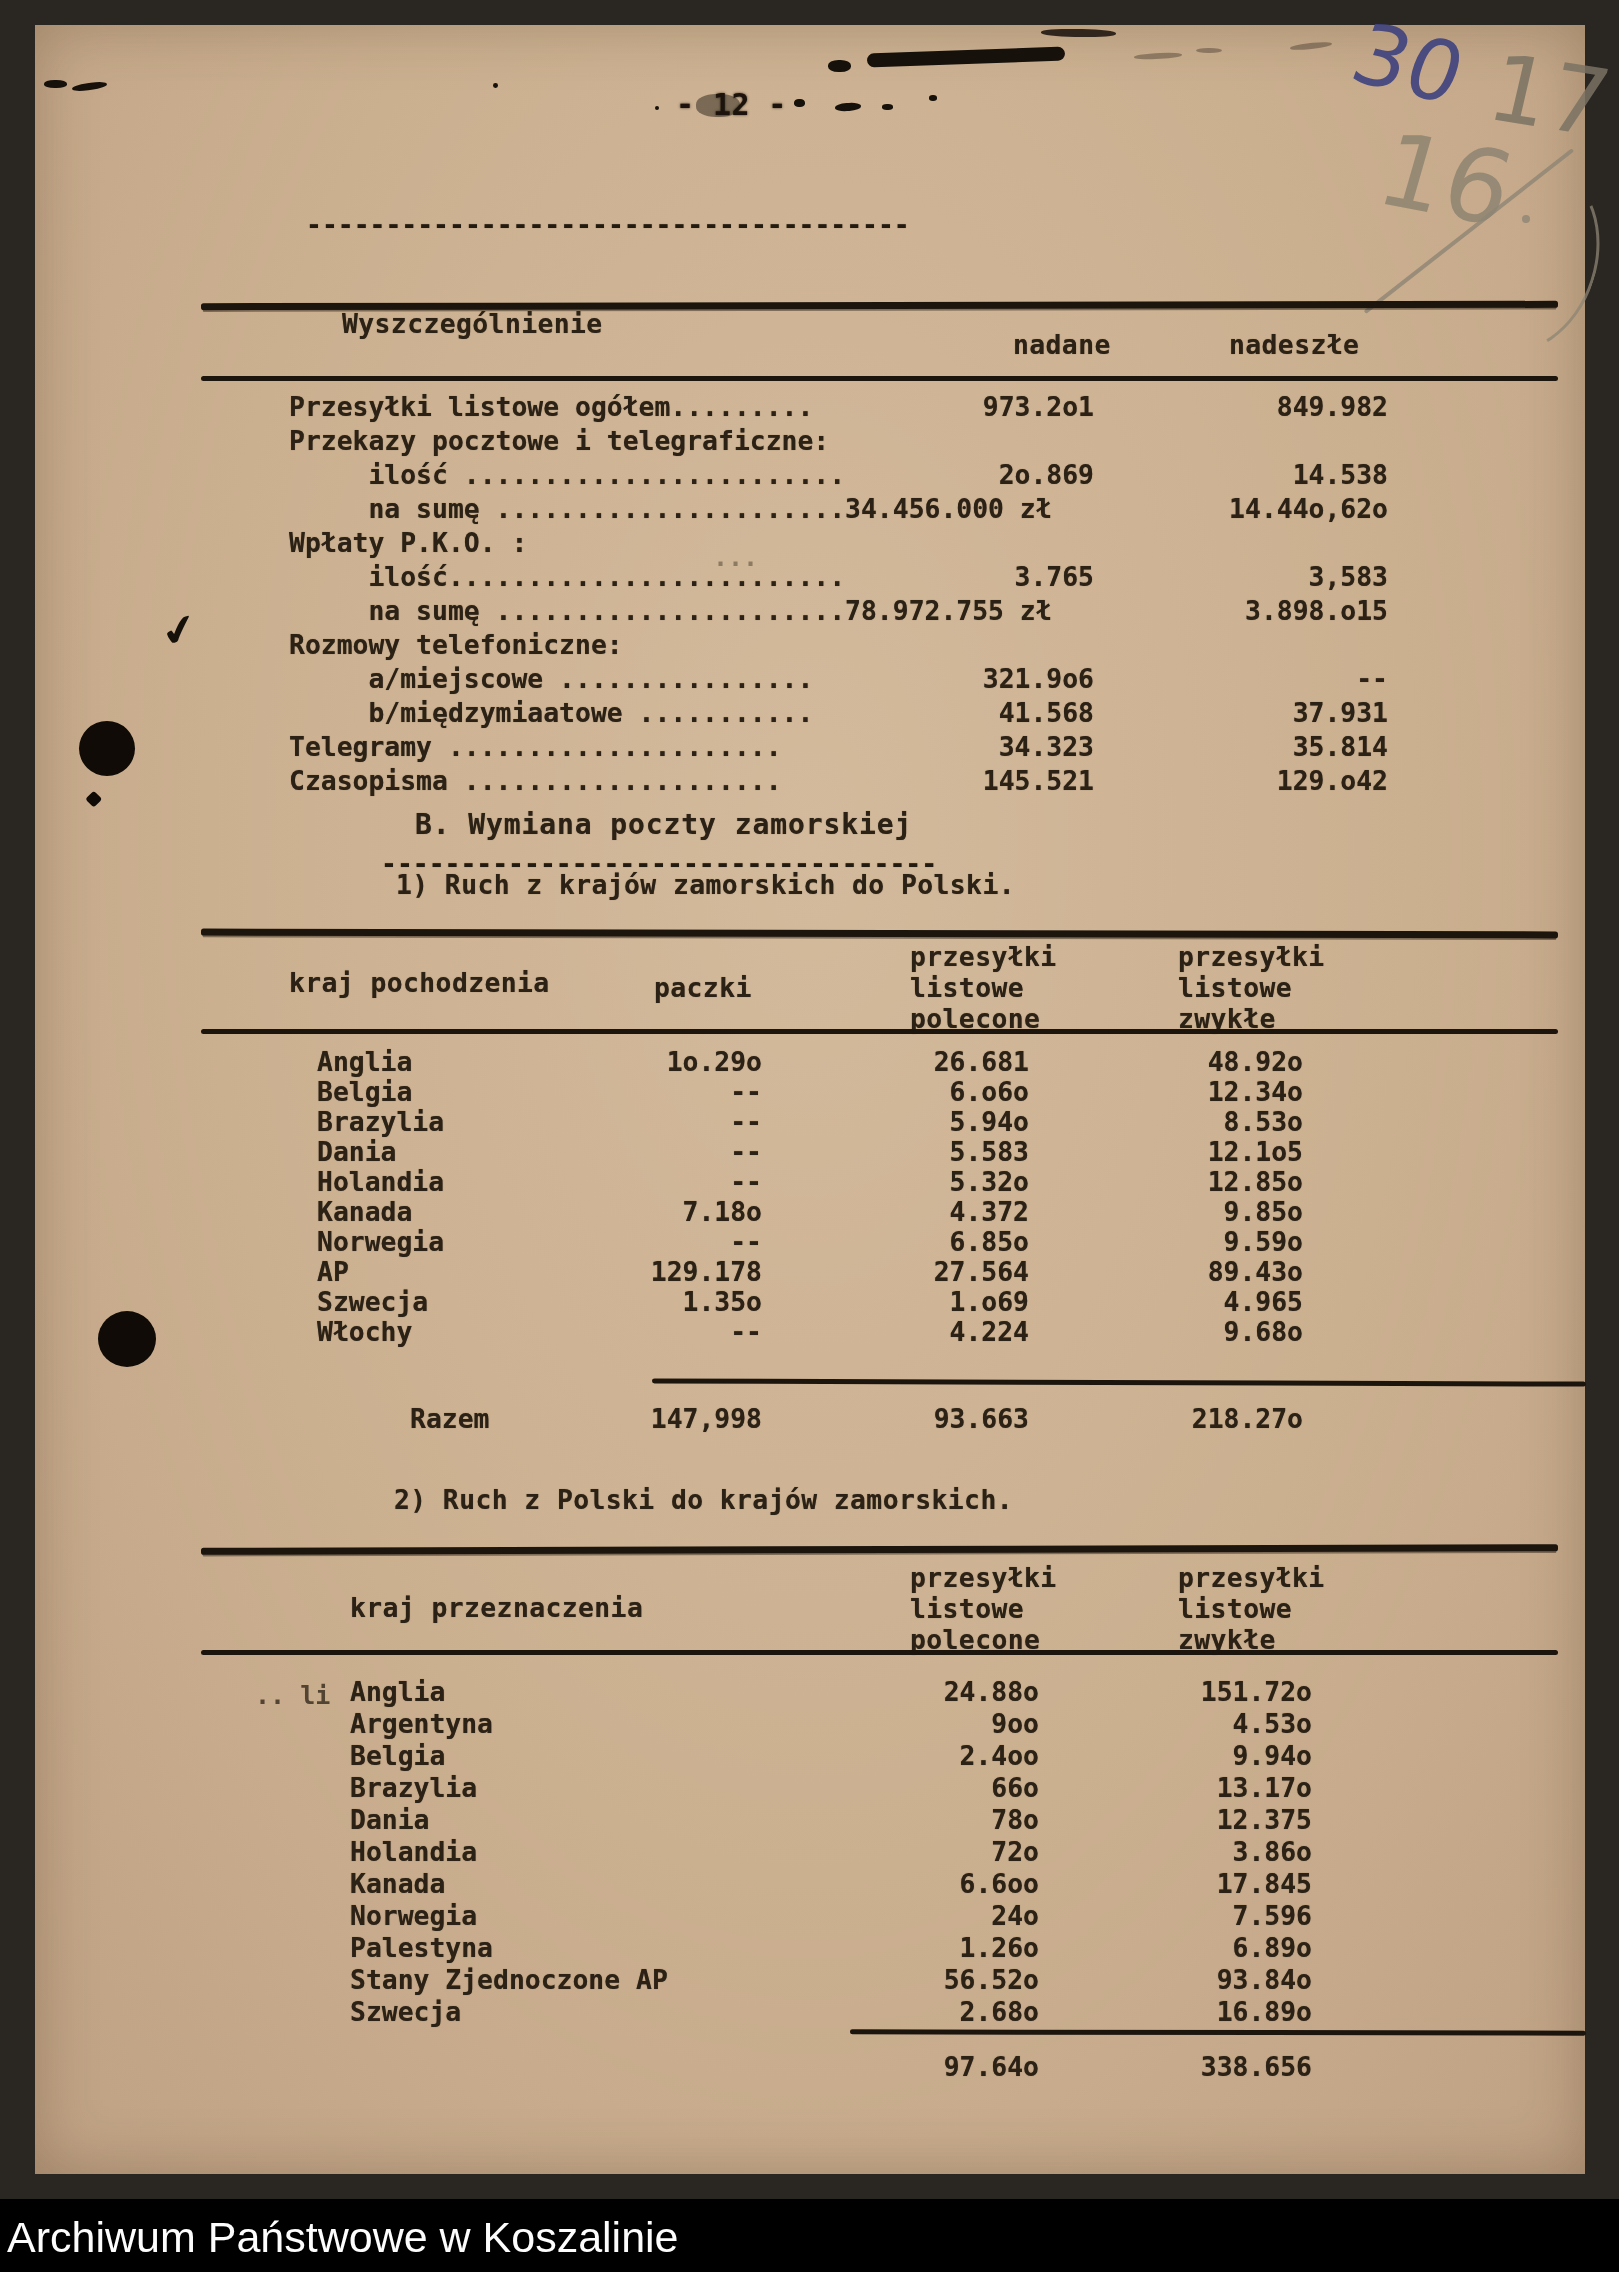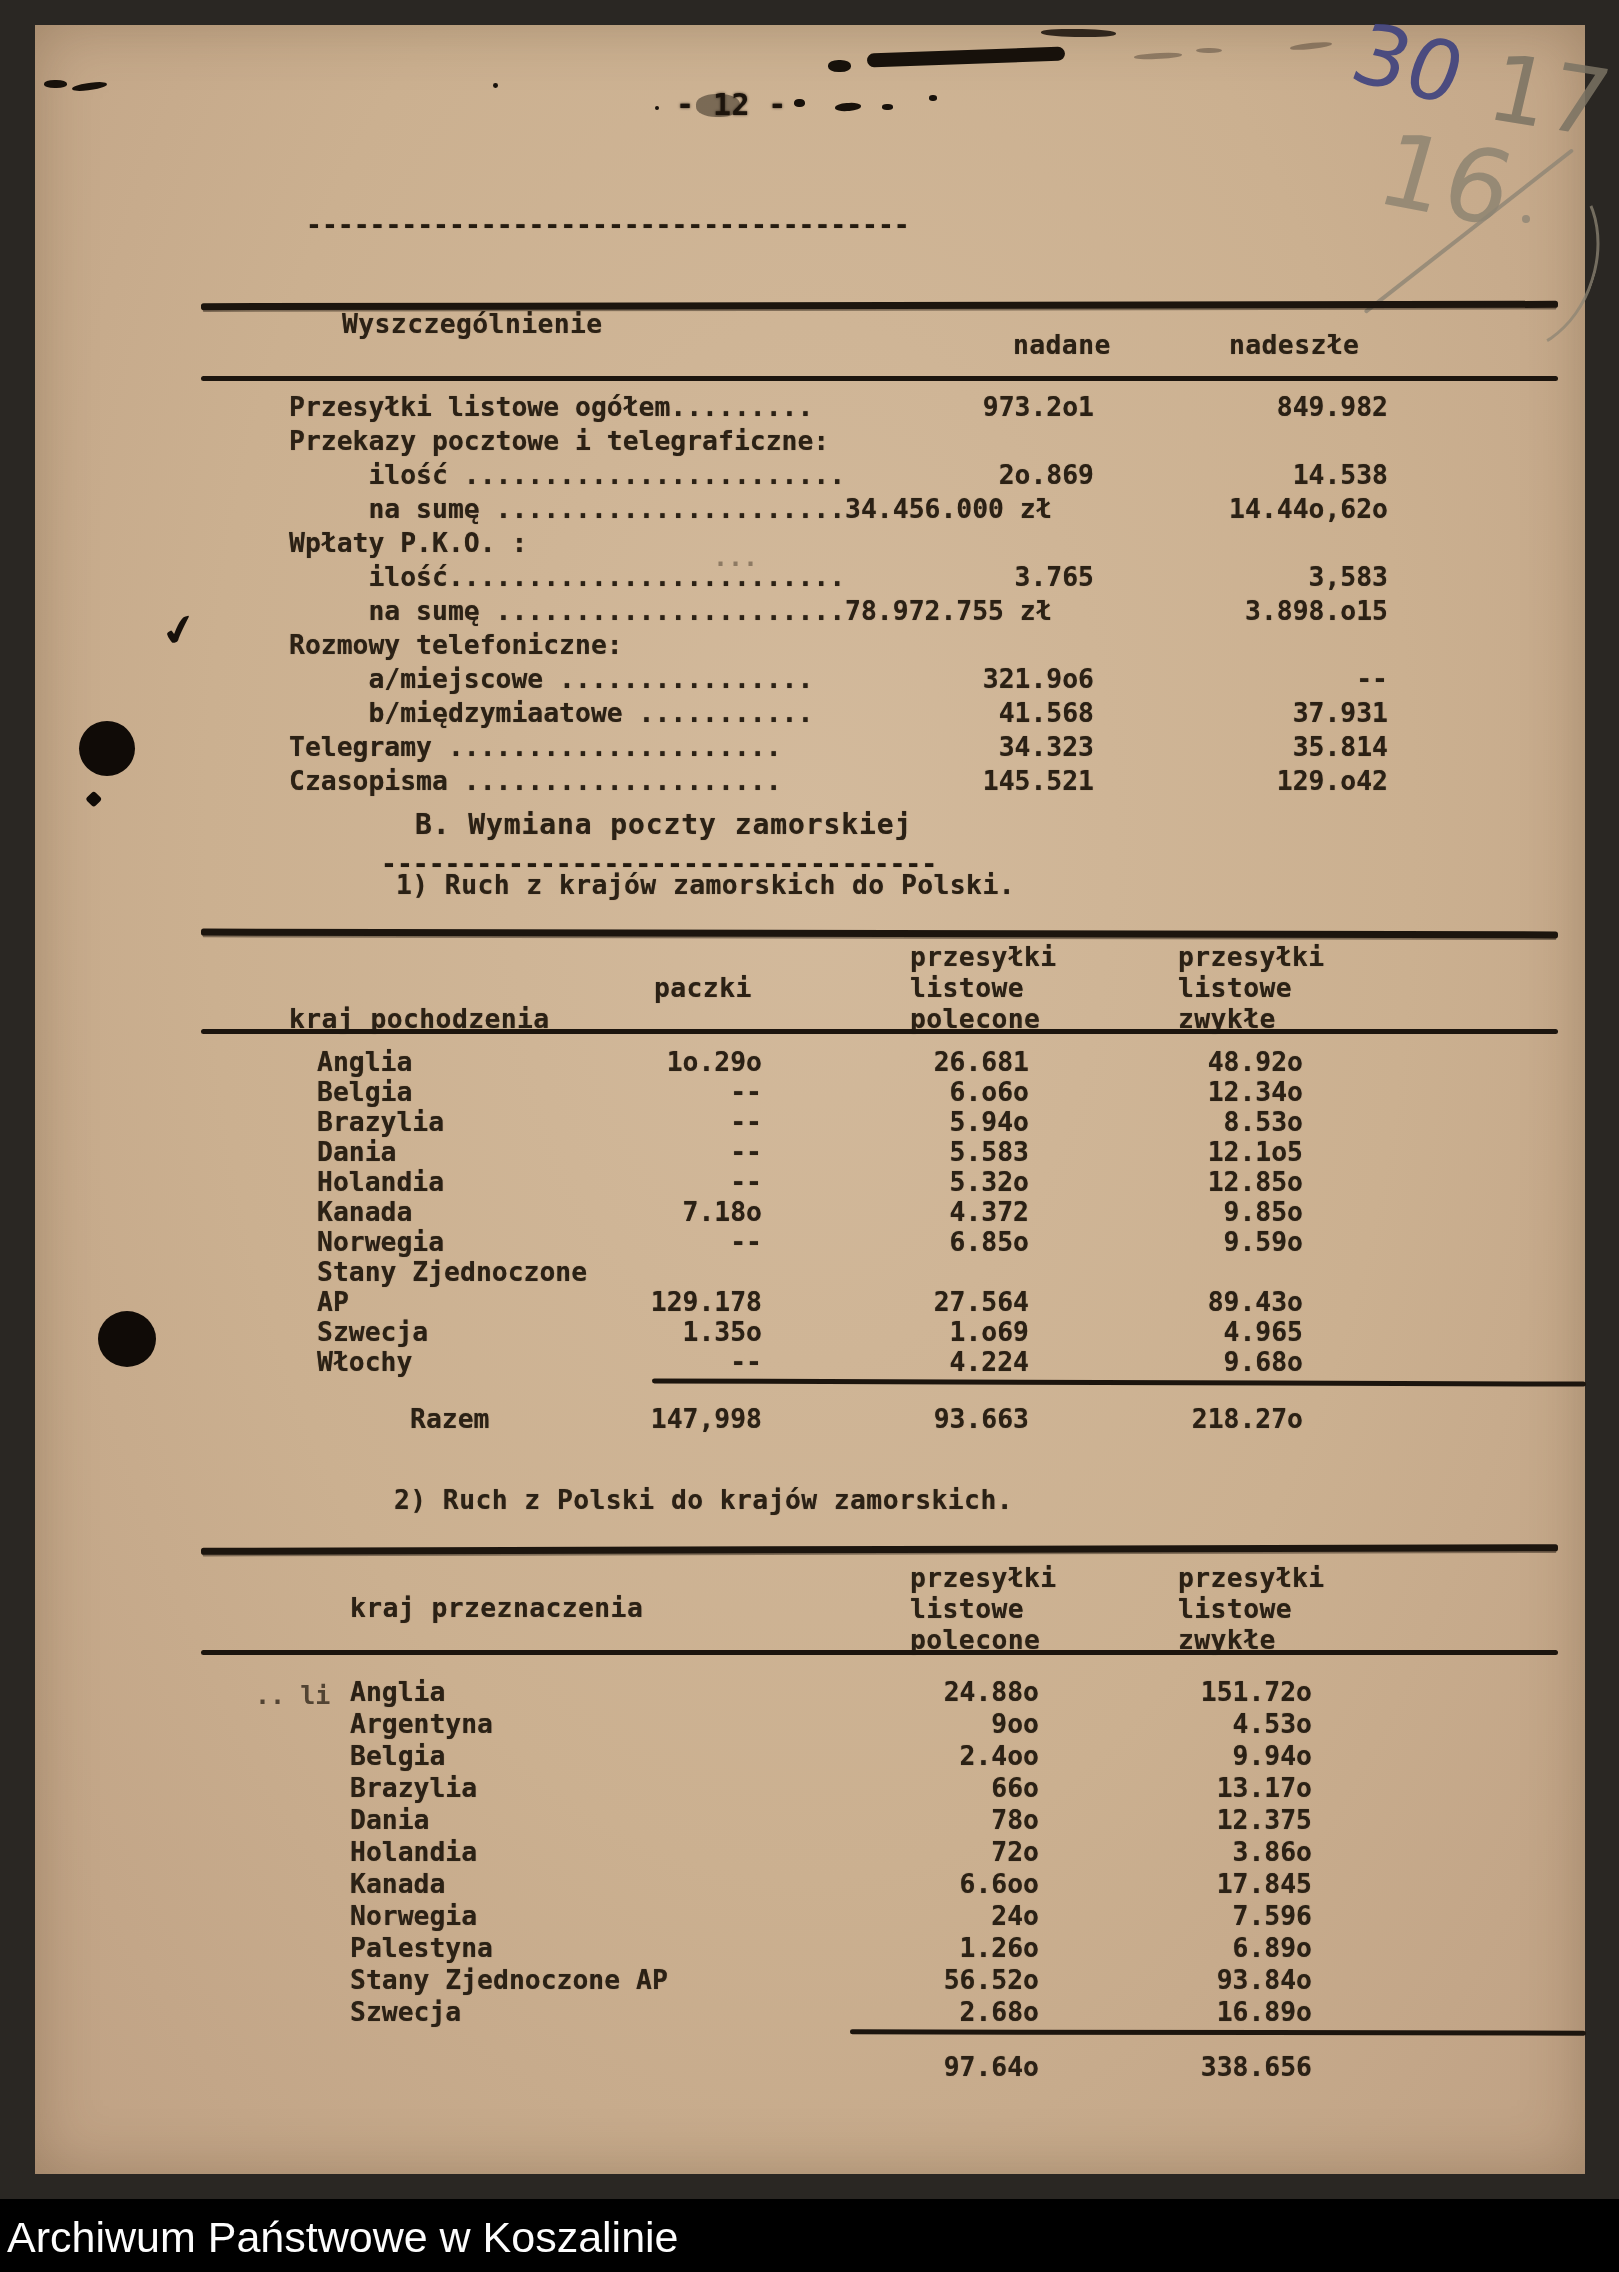--- a/index.html
+++ b/index.html
@@ -162,21 +162,21 @@
         <span class="tcell c1b">129.o42</span>
       </div>
     </div>
   <span class="artifact-text" style="left:678px;top:518px;opacity:.4;font-size:25px;">...</span>
 
   <span class="tw title" style="left:374px;top:786px;margin-left:6px;">B. Wymiana poczty zamorskiej</span>
   <span class="tw dashline" style="left:346px;top:826px;">-----------------------------------</span>
   <span class="tw" style="left:361px;top:847px;">1) Ruch z krajów zamorskich do Polski.</span>
 
   <div class="rule thick" style="left:166px;top:905px;width:1357px;transform:rotate(.12deg);"></div>
-  <span class="tw" style="left:254px;top:945px;margin-top:36px;">kraj pochodzenia</span>
+  <span class="tw" style="left:254px;top:945px;">kraj pochodzenia</span>
   <span class="tw" style="left:619px;top:950px;">paczki</span>
   <span class="tw colhead" style="left:875px;top:916px;">przesyłki
 listowe
 polecone</span>
   <span class="tw colhead" style="left:1143px;top:916px;">przesyłki
 listowe
 zwykłe</span>
   <div class="rule" style="left:166px;top:1004px;width:1357px;"></div>
   <div class="rows" id="t2-rows" style="top:1024px;">
       <div class="trow">
@@ -213,26 +213,20 @@
         <span class="tcell c2l">Kanada</span>
         <span class="tcell c2a">7.18o</span>
         <span class="tcell c2b">4.372</span>
         <span class="tcell c2c">9.85o</span>
       </div>
       <div class="trow">
         <span class="tcell c2l">Norwegia</span>
         <span class="tcell c2a dash">--</span>
         <span class="tcell c2b">6.85o</span>
         <span class="tcell c2c">9.59o</span>
-      </div>
-      <div class="trow">
-        <span class="tcell c2l">Stany Zjednoczone</span>
-        <span class="tcell c2a"></span>
-        <span class="tcell c2b"></span>
-        <span class="tcell c2c"></span>
       </div>
       <div class="trow">
         <span class="tcell c2l">AP</span>
         <span class="tcell c2a">129.178</span>
         <span class="tcell c2b">27.564</span>
         <span class="tcell c2c">89.43o</span>
       </div>
       <div class="trow">
         <span class="tcell c2l">Szwecja</span>
         <span class="tcell c2a">1.35o</span>

